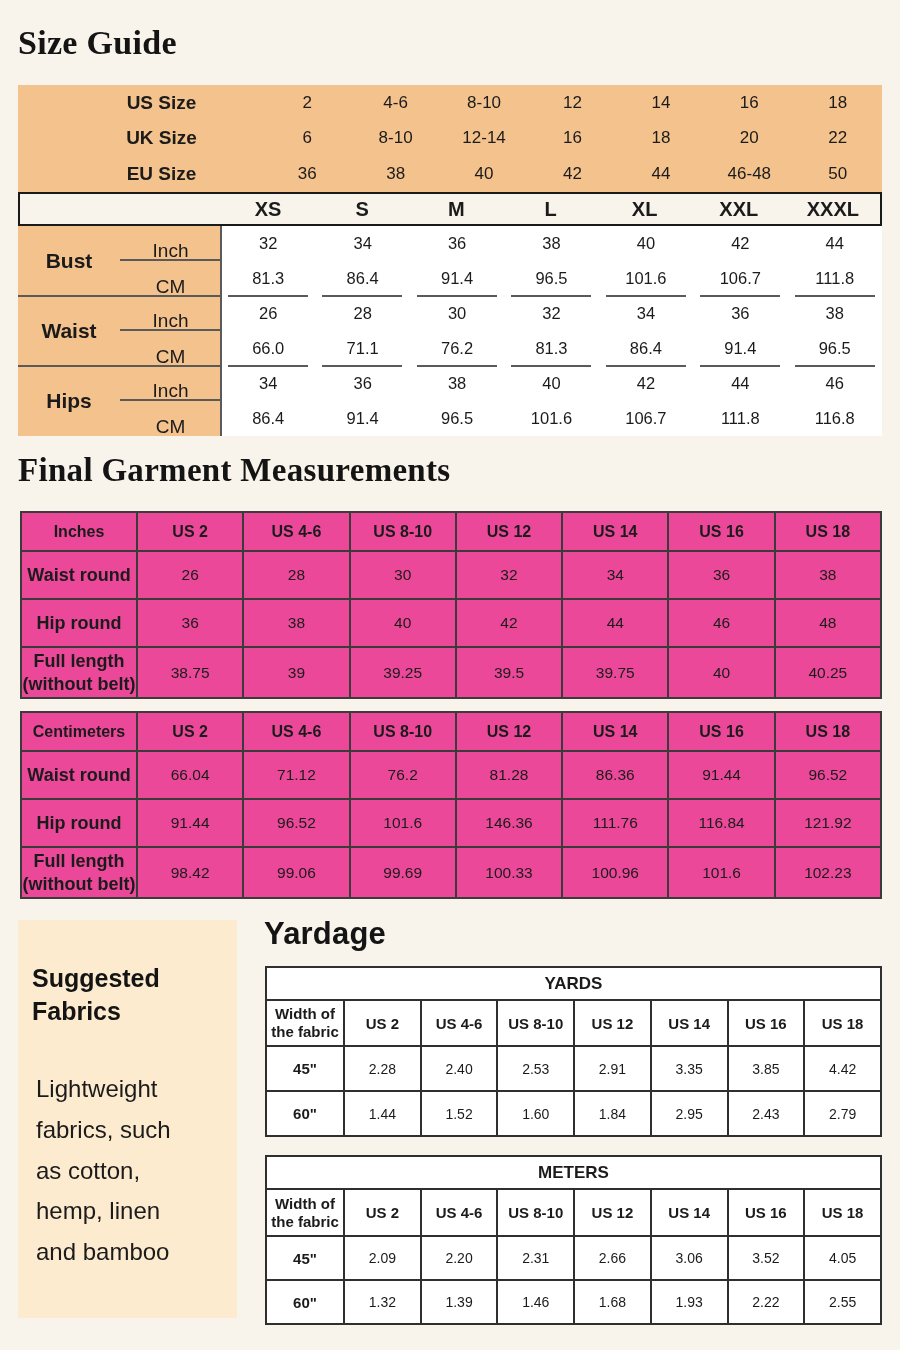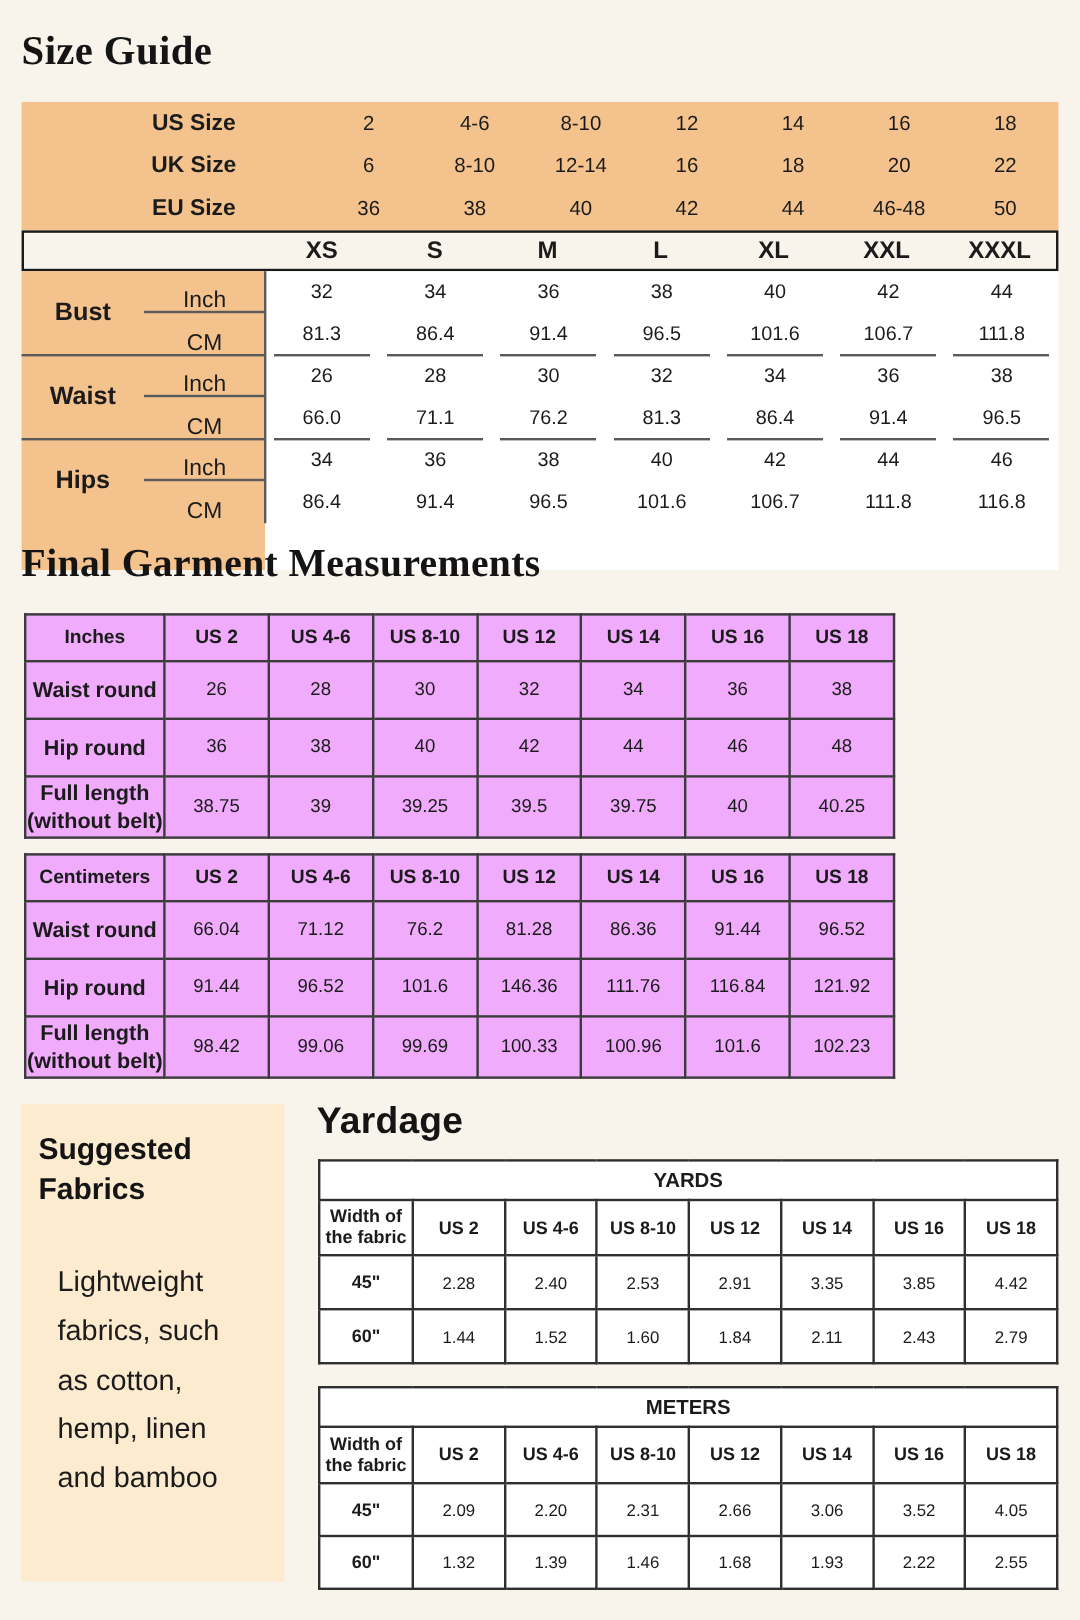--- a/index.html
+++ b/index.html
@@ -47,21 +47,21 @@
   .letter-row{
     left:18px;top:192px;width:864px;height:34px;
     border:2px solid #1A1A1A;
     box-sizing:border-box;
     display:grid;grid-template-columns:201px 1fr;
   }
   .letter-vals > *{font-weight:700;font-size:20px;}
 
   
   .body-table{
-    left:18px;top:226px;width:864px;height:249px;
+    left:18px;top:226px;width:864px;height:210px;
     background:linear-gradient(90deg,#F4C28C 0 203px,#FFFFFF 203px);
     display:grid;
     grid-template-columns:102px 101px 1fr;
     grid-template-rows:repeat(6,35px);
   }
   .bm-label{grid-column:1;display:flex;align-items:center;justify-content:center;font-weight:700;font-size:21px;}
   .bm-unit{grid-column:2;display:flex;align-items:center;justify-content:center;font-size:19px;box-sizing:border-box;margin-top:16px;}
   .bm-unit.u-line{border-bottom:2px solid #5A5A5A;}
   .bm-vals{grid-column:3;}
   .bm-vals > *{font-size:16.5px;}
@@ -69,23 +69,23 @@
   .bm-div{position:absolute;height:2px;}
   .bm-div-left{left:0;width:203px;background:#5A5A5A;}
   .bm-div-right{
     left:203px;width:661px;
     background:repeating-linear-gradient(90deg,
       transparent 0 7px,#5A5A5A 7px 87px,transparent 87px 94.43px);
   }
 
   
   table.gt{
-    left:20px;width:726px;
+    left:20px;width:862px;
     border-collapse:collapse;table-layout:fixed;
-    background:#f0abfc;
+    background:#ec4899;
   }
   table.gt th,table.gt td{
     border:2px solid #3B3B3B;
     text-align:center;vertical-align:middle;padding:0;
   }
   table.gt thead th{font-size:16px;font-weight:700;height:37px;}
   table.gt .row-label{font-weight:700;font-size:18px;white-space:pre-line;line-height:1.25;}
   table.gt td{font-size:15.5px;font-weight:400;}
 
   
@@ -102,28 +102,28 @@
   table.yt thead .sub th{font-size:15px;font-weight:700;}
   table.yt .wf{font-size:12.5px;font-weight:700;white-space:pre-line;line-height:1.2;}
   table.yt tbody th{font-size:15px;font-weight:700;}
   table.yt td{font-size:14px;font-weight:400;}
 
   
   .fabric-box{
     left:18px;top:920px;width:219px;height:398px;
     background:#FDEBD0;
     box-sizing:border-box;
-    padding:22px 12px 0 14px;
+    padding:42px 12px 0 14px;
   }
   .fabric-heading{
     font-weight:700;font-size:25px;line-height:1.3;
     margin:0 0 42px 0;white-space:pre-line;color:#141414;
   }
   .fabric-text{
-    font-size:24px;line-height:1.7;margin:16px;white-space:pre-line;
+    font-size:24px;line-height:1.7;margin:4px;white-space:pre-line;
   }
 </style>
 </head>
 <body>
 
 <h1 class="abs serif-title" style="left:18px;top:24px;">Size Guide</h1>
 
 <div class="abs conv-table">
   <div class="conv-row">
     <div class="conv-label">US Size</div>
@@ -418,21 +418,21 @@
         <td>3.35</td>
         <td>3.85</td>
         <td>4.42</td>
       </tr>
     <tr style="height:45px">
       <th>60"</th>
     <td>1.44</td>
         <td>1.52</td>
         <td>1.60</td>
         <td>1.84</td>
-        <td>2.11</td>
+        <td>2.95</td>
         <td>2.43</td>
         <td>2.79</td>
       </tr>
   </tbody>
 </table>
 
 <table class="abs yt" style="top:1155px;">
   <colgroup>
       <col style="width:78px">
       <col>

